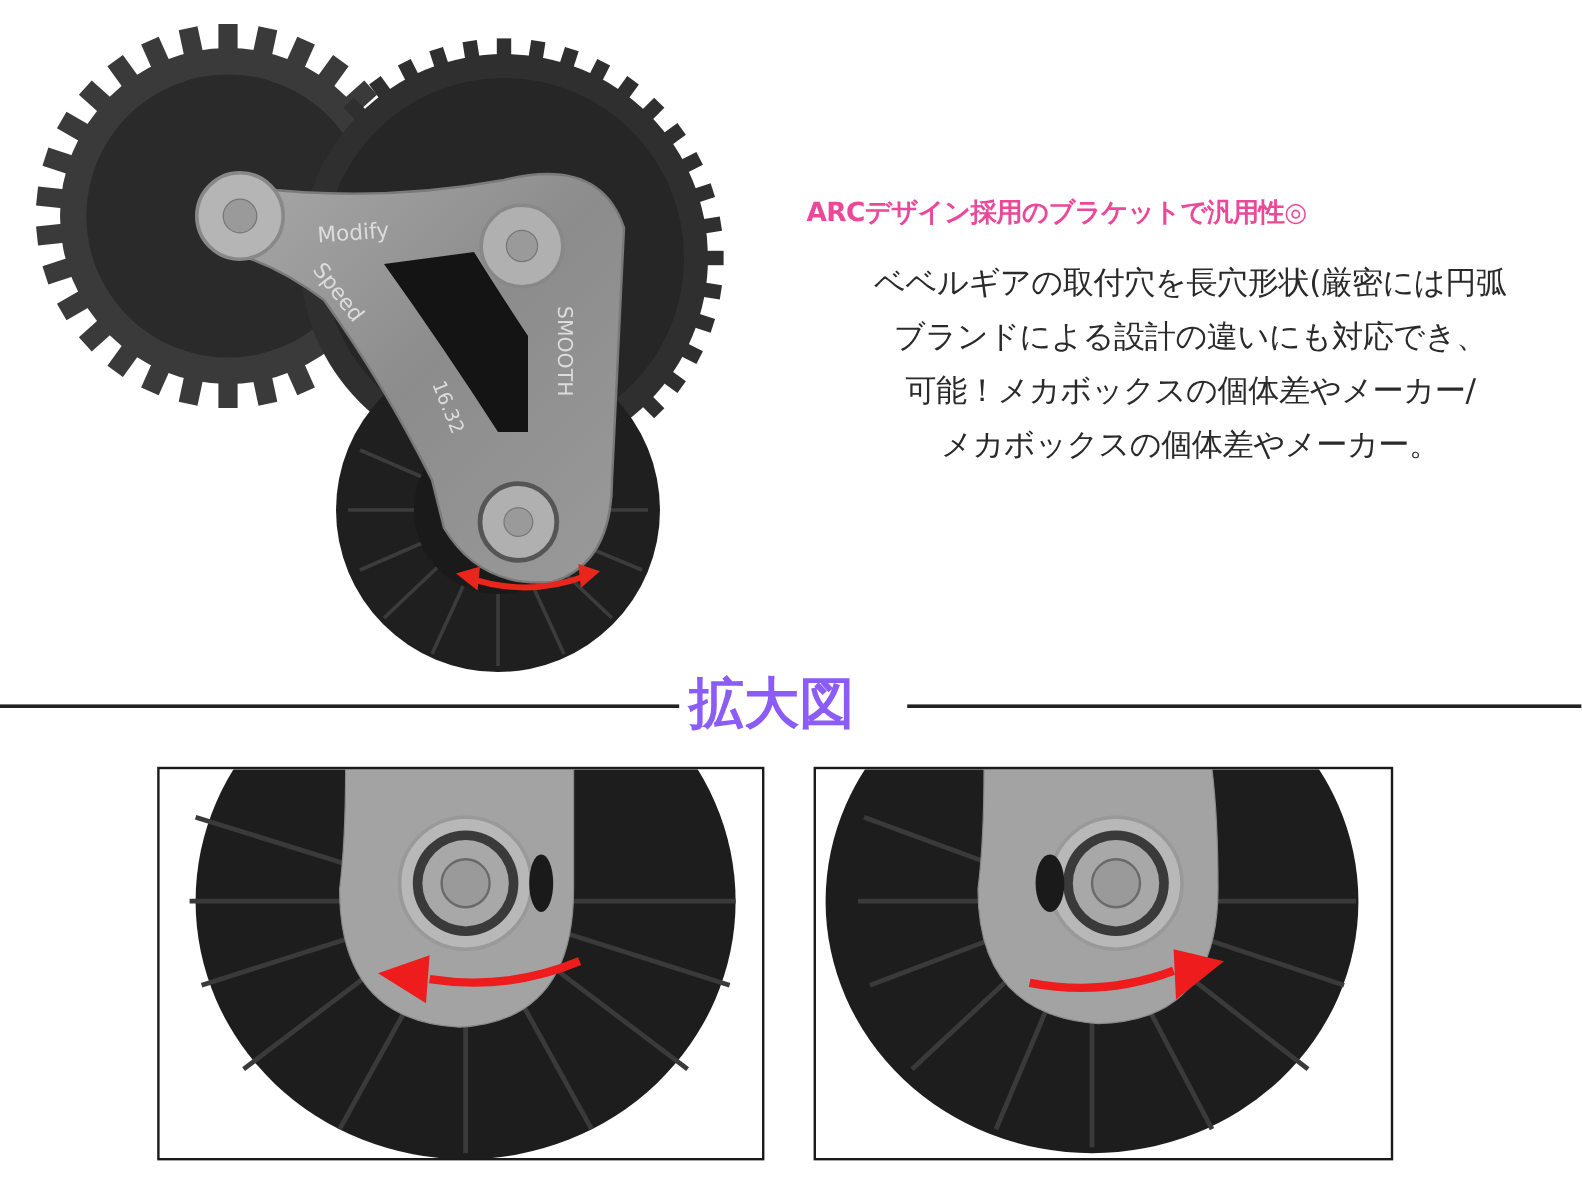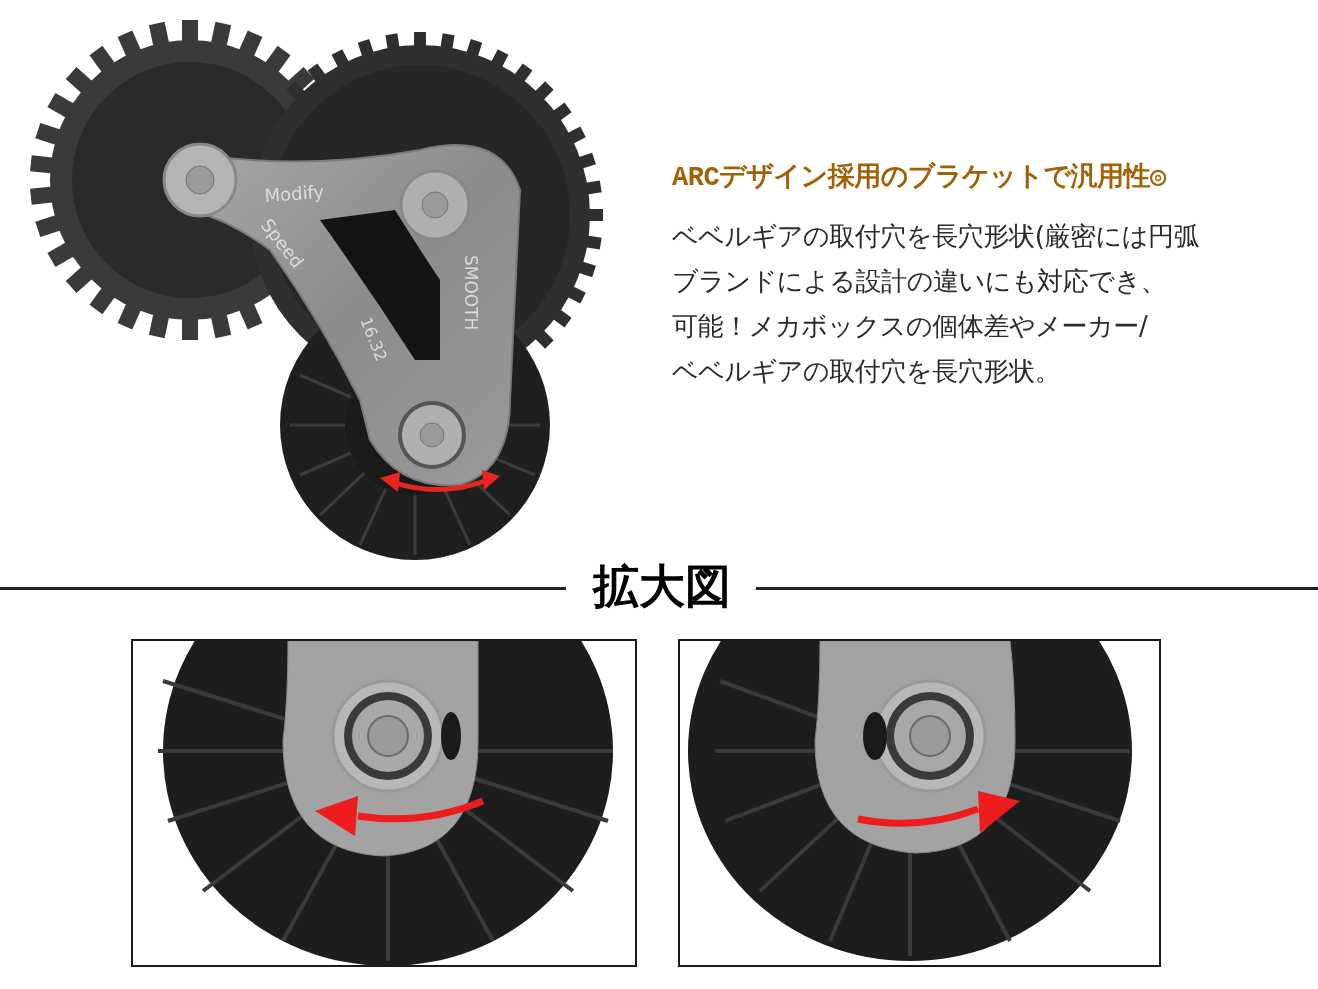--- a/index.html
+++ b/index.html
@@ -1,31 +1,31 @@
 <!DOCTYPE html>
 <html><head>
 <meta charset="utf-8">
 <style>
   html, body { margin:0; padding:0; background:#ffffff; }
   body { width:1318px; height:989px; position:relative; overflow:hidden;
          font-family:"DejaVu Sans", "Liberation Sans", sans-serif; color:#222; }
 
   .hero-photo { position:absolute; left:20px; top:20px; width:620px; height:540px; }
   .text-block { position:absolute; left:672px; top:160px; width:640px; }
-  .heading { color:#a16207; font-size:27px; line-height:36px; margin:0 0 18px 0;
-             letter-spacing:-0.5px; white-space:nowrap;font-family:Liberation Mono, monospace; }
-  .body-lines { font-size:26px; line-height:45px; color:#2a2a2a; letter-spacing:-0.4px; }
+  .heading { color:#ec4899; font-size:22px; line-height:36px; margin:0 0 18px 0;
+             letter-spacing:-0.5px; white-space:nowrap; }
+  .body-lines { font-size:26px; line-height:45px; color:#2a2a2a; letter-spacing:-0.4px;text-align:center; }
   .body-lines div { white-space:nowrap; }
 
   .section-divider { position:absolute; left:0; top:556px; width:1318px; height:60px; }
   .divider-line { position:absolute; top:31px; height:3px; background:#222; }
   .divider-line.left { left:0; width:566px; }
   .divider-line.right { left:756px; width:562px; }
-  .divider-title { position:absolute; left:574px; top:0; width:176px; text-align:center;
-                   font-size:46px; line-height:60px; color:#000000; font-weight:bold; }
+  .divider-title { position:absolute; left:574px; top:0; width:176px; text-align:left;
+                   font-size:46px; line-height:60px; color:#8b5cf6; font-weight:bold; }
 
   .zoom-panel { position:absolute; top:639px; width:506px; height:328px;
                 border:2px solid #1a1a1a; background:#fff; overflow:hidden; box-sizing:border-box; }
   .zoom-panel.left { left:131px; }
   .zoom-panel.right { left:678px; width:483px; }
   .zoom-panel svg { position:absolute; left:0; top:0; }
 </style>
 </head>
 <body>
 
@@ -138,21 +138,21 @@
     </g>
   </svg>
 </div>
 
 <div class="text-block">
   <h2 class="heading">ARCデザイン採用のブラケットで汎用性◎</h2>
   <div class="body-lines">
     <div>ベベルギアの取付穴を長穴形状(厳密には円弧</div>
     <div>ブランドによる設計の違いにも対応でき、</div>
     <div>可能！メカボックスの個体差やメーカー/</div>
-    <div>ベベルギアの取付穴を長穴形状。</div>
+    <div>メカボックスの個体差やメーカー。</div>
   </div>
 </div>
 
 <div class="section-divider">
   <div class="divider-line left"></div>
   <div class="divider-title">拡大図</div>
   <div class="divider-line right"></div>
 </div>
 
 <div class="zoom-panel left">

